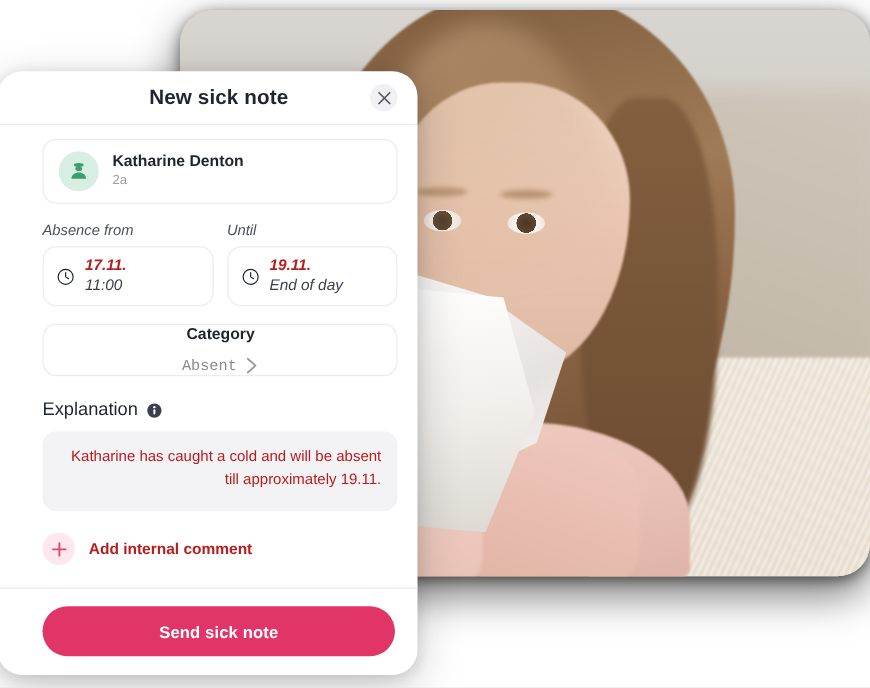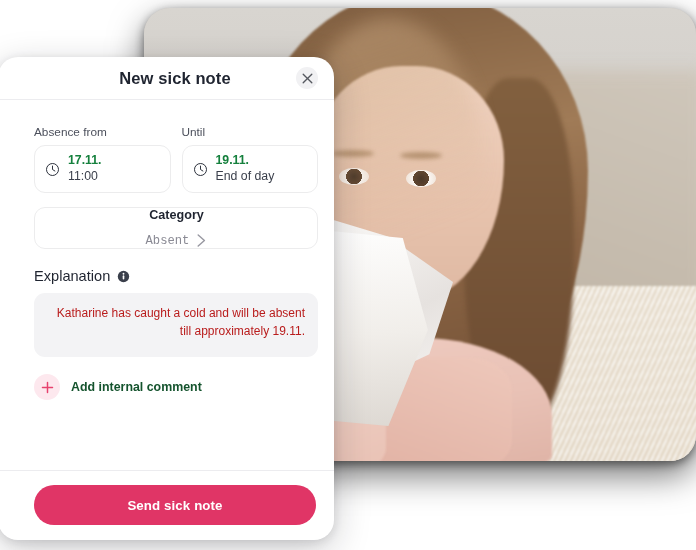--- a/index.html
+++ b/index.html
@@ -243,41 +243,41 @@
     color: #9a9aa3;
     line-height: 1.3;
   }
 
   
   .date-row {
     display: flex;
     gap: 11px;
     margin-top: 14px;
   }
-  .date-col { flex: 1; min-width: 0; }
+  .date-col { flex: 1; min-width: 0; font-style: italic; }
   .field-label {
     font-size: 11.8px;
     color: #4c505c;
     margin-bottom: 6px;
   }
   .date-box {
     border: 1px solid #ececed;
     border-radius: 11px;
     background: #fff;
     padding: 9px 10px;
     display: flex;
     align-items: center;
     gap: 8px;
     box-sizing: border-box;
     height: 48px;
   }
   .date-text-main {
     font-size: 12.3px;
     font-weight: 700;
-    color: #15803d;
+    color: #b91c1c;
     line-height: 1.3;
   }
   .date-text-sub {
     font-size: 12.3px;
     color: #3a3f4b;
     line-height: 1.3;
   }
 
   
   .category-box {
@@ -343,21 +343,21 @@
   .plus-circle {
     width: 26px; height: 26px;
     border-radius: 50%;
     background: #fde8ee;
     display:flex; align-items:center; justify-content:center;
     flex: 0 0 auto;
   }
   .add-comment-label {
     font-size: 12.4px;
     font-weight: 700;
-    color: #14532d;
+    color: #b91c1c;
   }
 
   
   .dlg-footer {
     border-top: 1px solid #ececef;
     padding: 14px 18px 15px 36px;
     box-sizing: border-box;
   }
   .send-btn {
     width: 100%;
@@ -411,20 +411,33 @@
       <div class="dlg-title">New sick note</div>
       <div class="close-btn">
         <svg width="11" height="11" viewBox="0 0 11 11">
           <path d="M1.2 1.2 L9.8 9.8 M9.8 1.2 L1.2 9.8" stroke="#55585f" stroke-width="1.35" stroke-linecap="round" fill="none"></path>
         </svg>
       </div>
     </div>
 
     <div class="dlg-body">
 
+      <div class="person-card">
+        <div class="avatar">
+          <svg width="18" height="18" viewBox="0 0 24 24">
+            <ellipse cx="12" cy="5.4" rx="5.2" ry="2.1" fill="#3e9c73"></ellipse>
+            <ellipse cx="12" cy="9.4" rx="3.6" ry="2.6" fill="#3e9c73"></ellipse>
+            <path d="M4.2 20c0-4 3.5-6.6 7.8-6.6S19.8 16 19.8 20z" fill="#3e9c73"></path>
+          </svg>
+        </div>
+        <div>
+          <div class="person-name">Katharine Denton</div>
+          <div class="person-sub">2a</div>
+        </div>
+      </div>
 
       <div class="date-row">
 
         <div class="date-col">
           <div class="field-label">Absence from</div>
           <div class="date-box">
             <svg width="15" height="15" viewBox="0 0 20 20">
               <circle cx="10" cy="10" r="8" fill="none" stroke="#1f2430" stroke-width="1.25"></circle>
               <path d="M10 5.4V10l3.2 2" fill="none" stroke="#1f2430" stroke-width="1.25" stroke-linecap="round" stroke-linejoin="round"></path>
             </svg>

